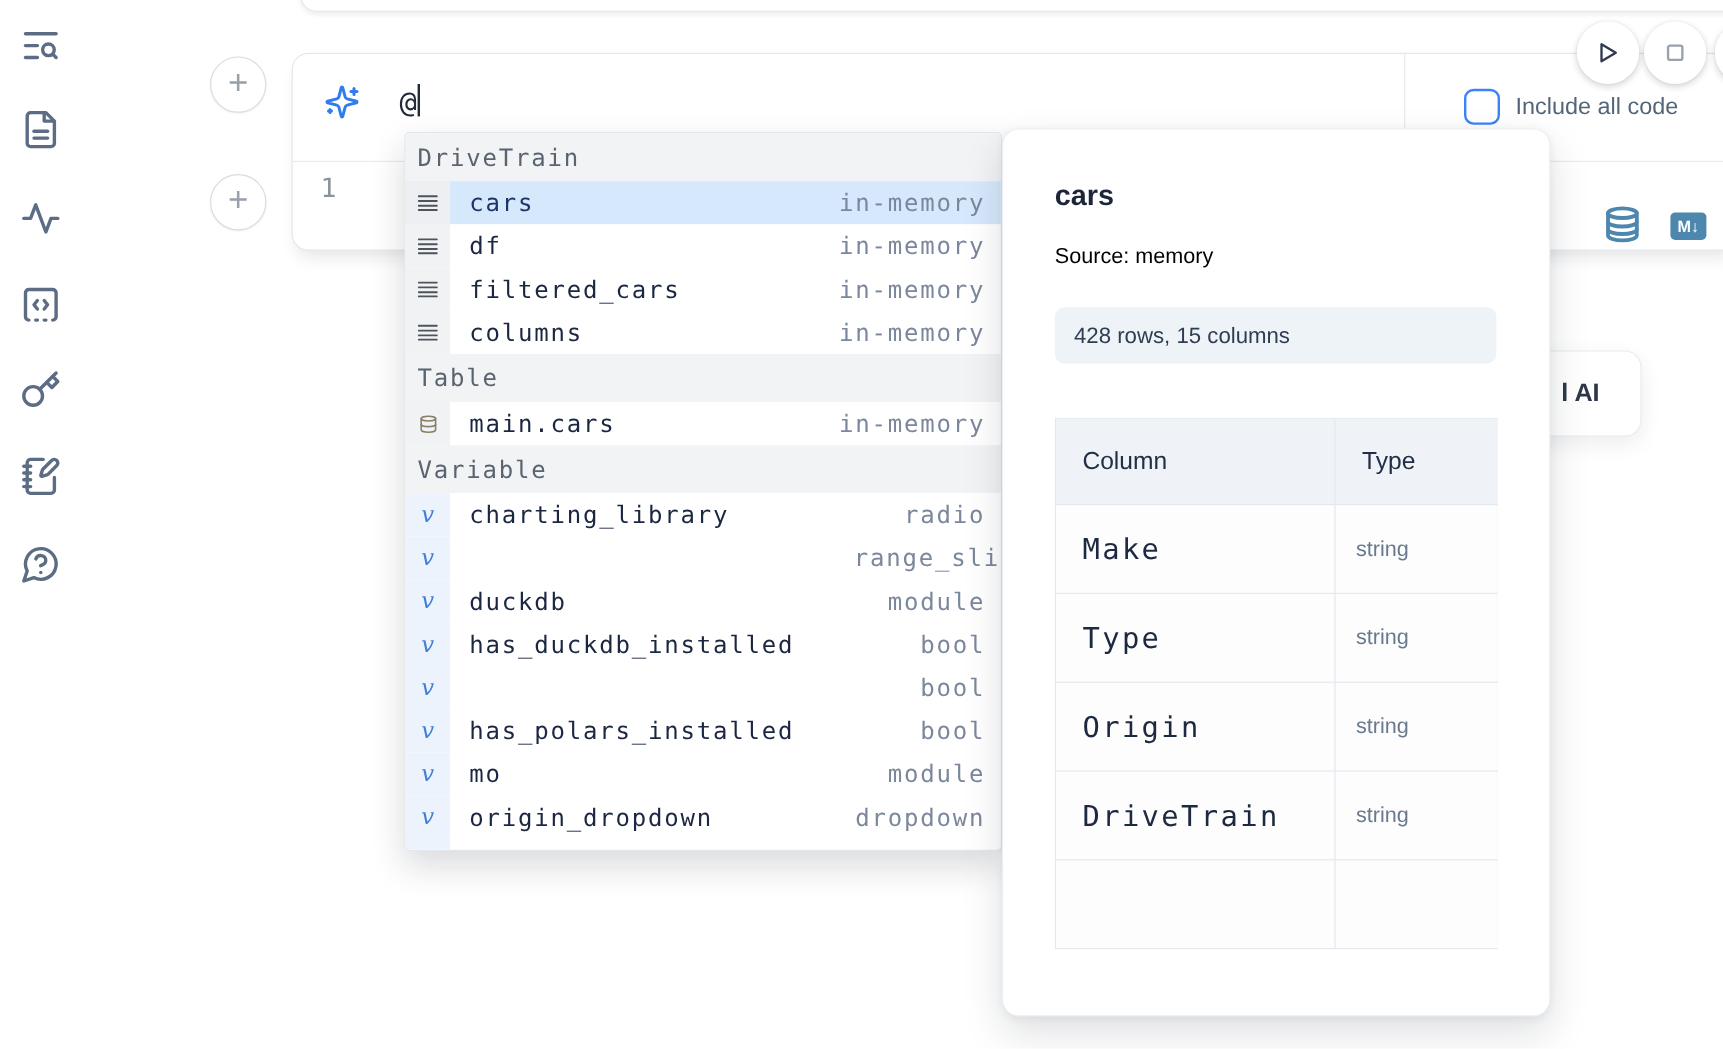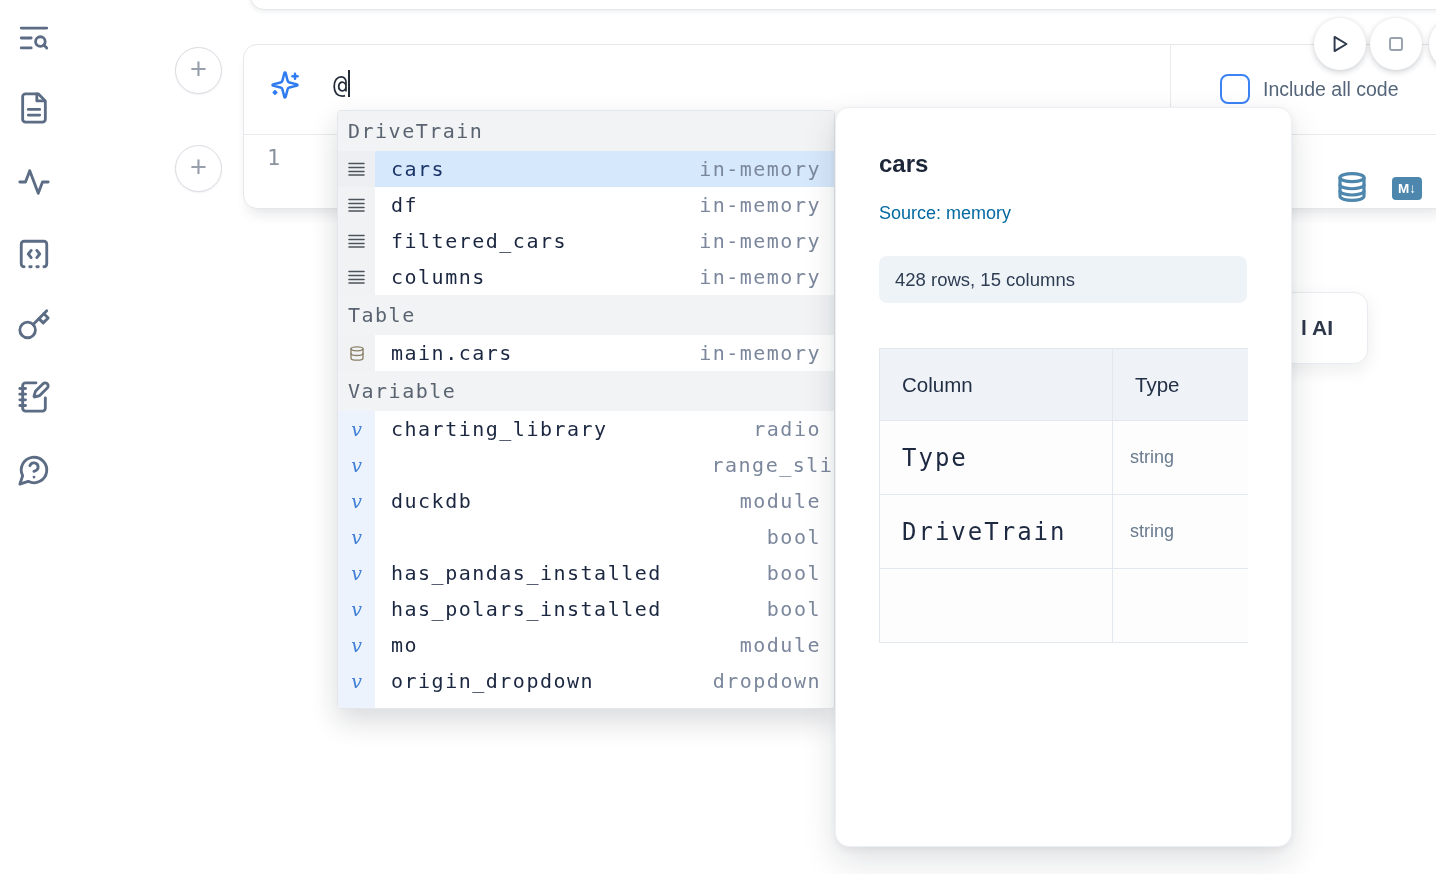--- a/index.html
+++ b/index.html
@@ -67,21 +67,21 @@
   .ac-row.sel .nm{color:#1c3569;}
   .ty{margin-left:auto;margin-right:13px;font-size:20px;letter-spacing:1.5px;color:#7b879c;white-space:nowrap;}
   .ty.overflow{margin-right:-40px;}
   .vicon{font-family:"DejaVu Serif",serif;font-style:italic;font-size:19px;color:#3f7fd6;line-height:1;}
 
   
   .panel{position:absolute;left:835px;top:107px;width:455px;height:738px;background:#fff;
          border:1px solid #eceff3;border-radius:14px;z-index:7;
          box-shadow:0 14px 34px rgba(16,24,40,.13),0 2px 8px rgba(16,24,40,.06);}
   .p-title{position:absolute;left:43px;top:42px;font-size:24px;font-weight:bold;color:#1b2638;}
-  .p-src{position:absolute;left:43px;top:95px;font-size:18px;color:#0369a1;}
+  .p-src{position:absolute;left:43px;top:95px;font-size:18px;color:#000000;}
   .p-chip{position:absolute;left:43px;top:148px;width:368px;height:47px;background:#eef3f8;border-radius:8px;
           display:flex;align-items:center;padding-left:16px;box-sizing:border-box;
           font-size:18.5px;color:#2e3d52;}
   .p-tablewrap{position:absolute;left:43px;top:240px;width:369px;height:466px;overflow:hidden;}
   .p-table{width:100%;border-collapse:collapse;table-layout:fixed;}
   .p-table th,.p-table td{border:1px solid #e3e8ee;}
   .p-table th{height:71px;background:#eff3f8;font-size:20.5px;color:#222f45;text-align:left;
               padding:0 0 0 22px;font-weight:normal;}
   .p-table td{height:73px;background:#fdfdfe;padding:0;}
   .cname{font-family:"DejaVu Sans Mono",monospace;font-size:24px;letter-spacing:2px;color:#1c2940;
@@ -280,27 +280,27 @@
       <span class="gut var">
           <span class="vicon">v</span>
         </span>
       <span class="nm">duckdb</span>
       <span class="ty">module</span>
     </div>
     <div class="ac-row">
       <span class="gut var">
           <span class="vicon">v</span>
         </span>
+      <span class="nm">has_duckdb_installed</span>
       <span class="ty">bool</span>
     </div>
     <div class="ac-row">
       <span class="gut var">
           <span class="vicon">v</span>
         </span>
-      <span class="nm">has_pandas_installed</span>
       <span class="ty">bool</span>
     </div>
     <div class="ac-row">
       <span class="gut var">
           <span class="vicon">v</span>
         </span>
       <span class="nm">has_polars_installed</span>
       <span class="ty">bool</span>
     </div>
     <div class="ac-row">
@@ -339,24 +339,32 @@
         <colgroup>
             <col style="width:233px">
             <col style="width:136px">
           </colgroup>
         <tbody>
             <tr>
           <th>Column</th>
           <th>Type</th>
         </tr>
         <tr>
+          <td class="cname">Make</td>
+          <td class="ctype">string</td>
+        </tr>
+        <tr>
           <td class="cname">Type</td>
           <td class="ctype">string</td>
         </tr>
         <tr>
+          <td class="cname">Origin</td>
+          <td class="ctype">string</td>
+        </tr>
+        <tr>
           <td class="cname">DriveTrain</td>
           <td class="ctype">string</td>
         </tr>
         <tr>
           <td class="cname"></td>
           <td class="ctype"></td>
         </tr>
       </tbody>
         </table>
     </div>

